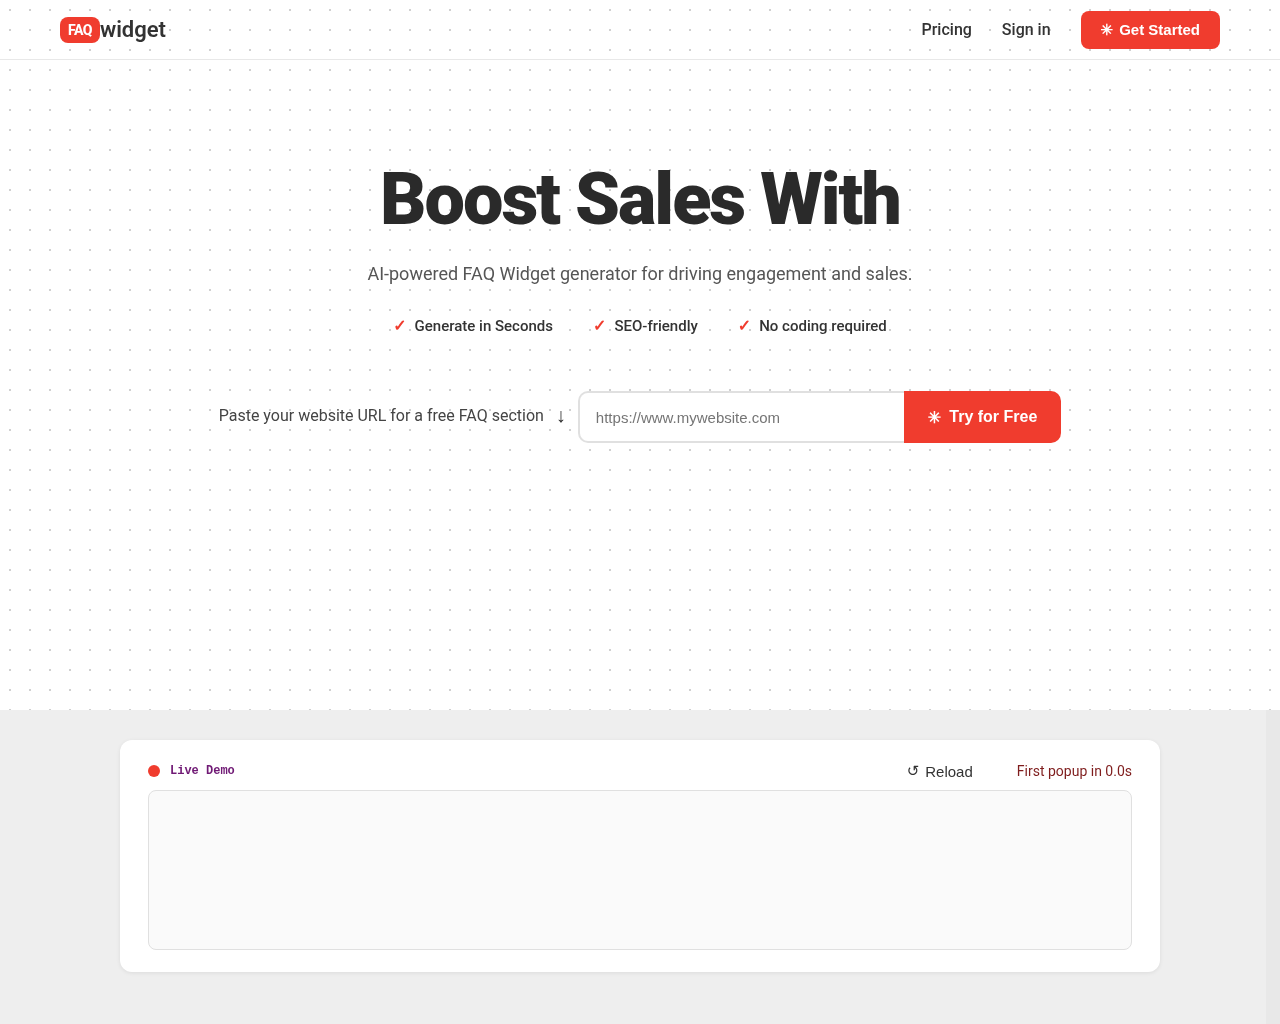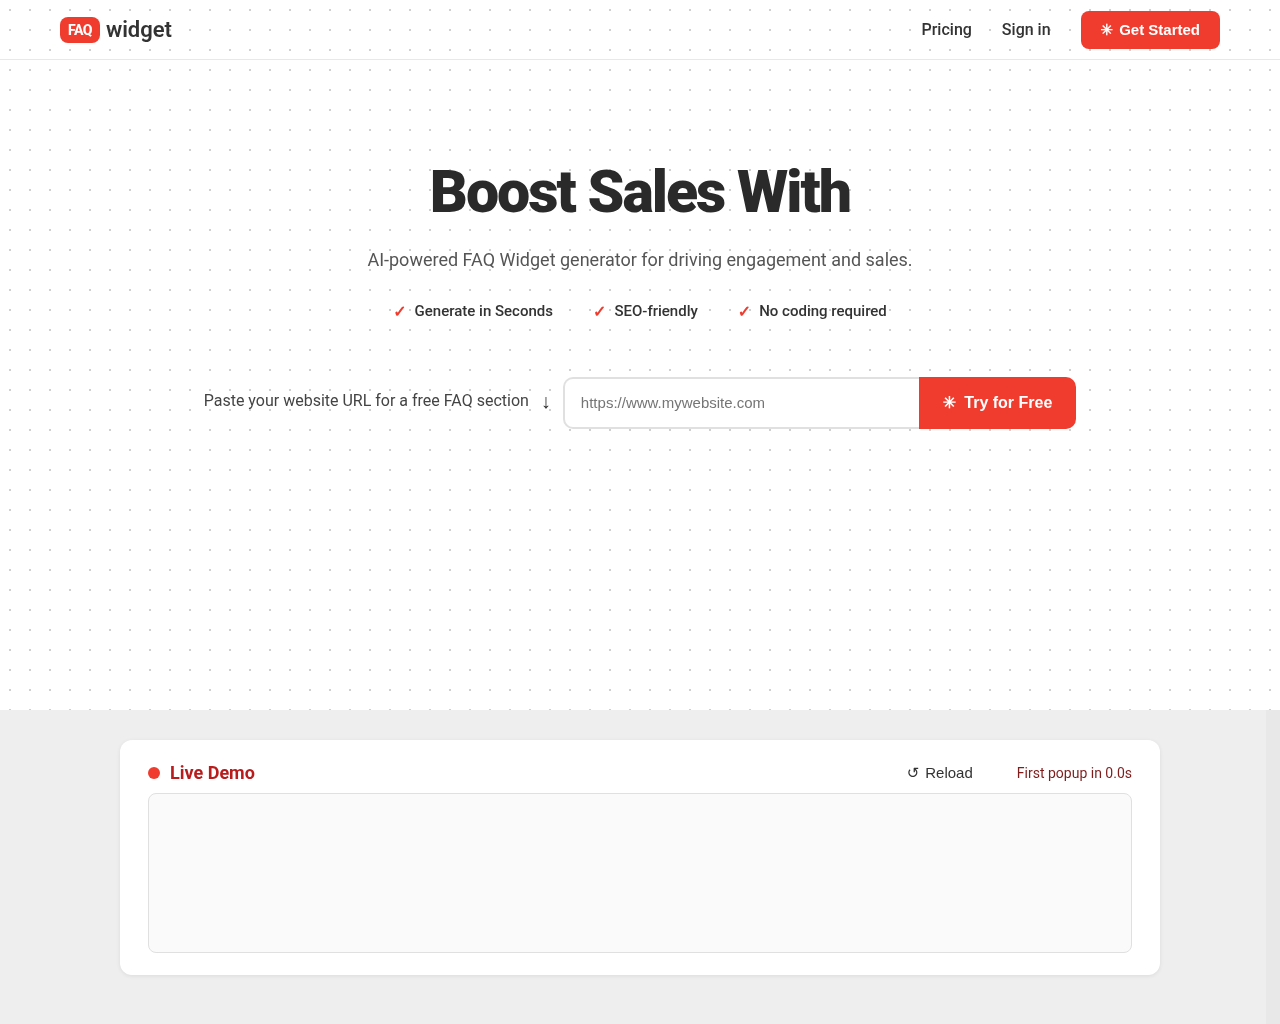--- a/index.html
+++ b/index.html
@@ -27,21 +27,20 @@
       justify-content: space-between;
       padding: 0 60px;
       height: 60px;
       background: transparent;
       border-bottom: 1px solid #e8e8e8;
     }
 
     .logo-container {
       display: flex;
       align-items: center;
-      gap: 6px;
     }
 
     .logo-box {
       background: #f03c2e;
       color: white;
       font-weight: 800;
       font-size: 14px;
       padding: 5px 8px;
       border-radius: 8px;
       letter-spacing: -0.5px;
@@ -101,21 +100,21 @@
     
     .hero-content {
       display: flex;
       flex-direction: column;
       align-items: center;
       text-align: center;
       padding: 100px 20px 60px;
     }
 
     .hero-title {
-      font-size: 59px;
+      font-size: 72px;
       font-weight: 900;
       color: #2a2a2a;
       line-height: 1.1;
       max-width: 700px;
       margin-bottom: 24px;
       letter-spacing: -2px;
     }
 
     .hero-subtitle {
       font-size: 18px;
@@ -165,21 +164,21 @@
       margin-bottom: 4px;
     }
 
     .url-input-row {
       display: flex;
       align-items: center;
       gap: 0;
     }
 
     .url-input {
-      width: 356px;
+      width: 326px;
       height: 52px;
       border: 2px solid #e0e0e0;
       border-right: none;
       border-radius: 10px 0 0 10px;
       padding: 0 16px;
       font-size: 15px;
       color: #999;
       outline: none;
       background: white;
     }
@@ -228,23 +227,24 @@
 
     .live-dot {
       width: 12px;
       height: 12px;
       background: #f03c2e;
       border-radius: 50%;
       flex-shrink: 0;
     }
 
     .demo-title {
-      font-size: 18px;
+      font-size: 12px;
       font-weight: 700;
-      color: #b91c1c;
+      color: #701a75;
+      font-family: Liberation Mono, monospace;
     }
 
     .demo-controls {
       display: flex;
       align-items: center;
       gap: 16px;
     }
 
     .reload-btn {
       display: flex;

